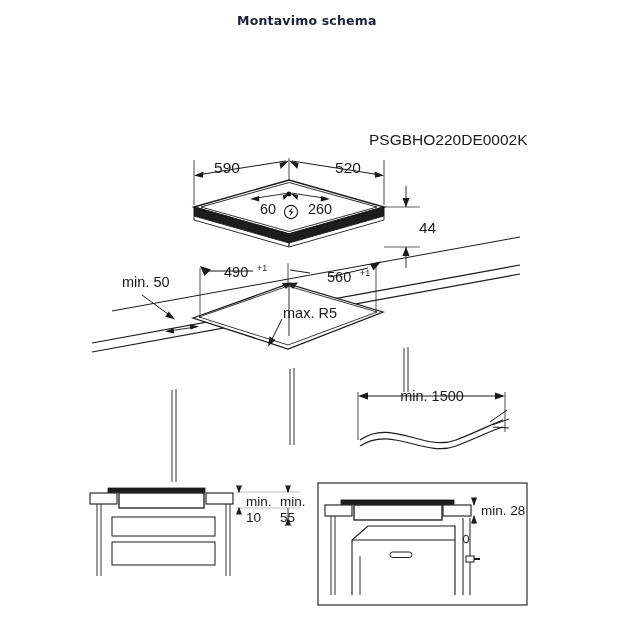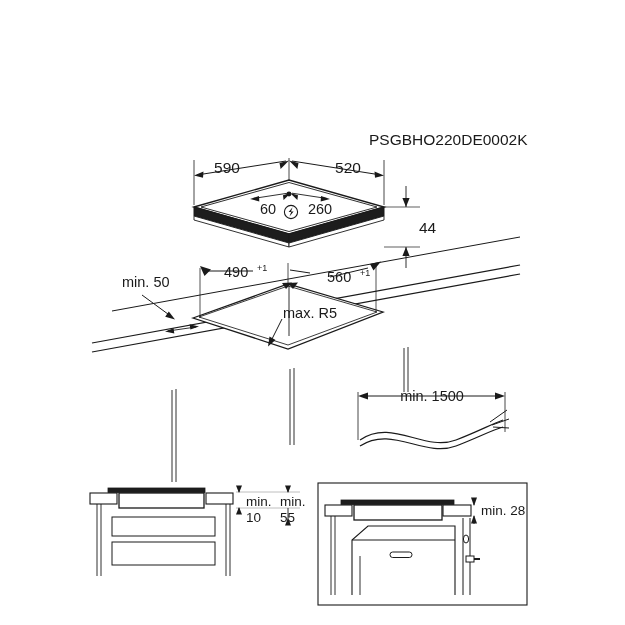--- a/index.html
+++ b/index.html
@@ -36,20 +36,21 @@
   .dim-text {
     font-family: "Liberation Sans", sans-serif;
     fill: #1a1a1a;
   }
 </style>
 </head>
 <body>
 
 <div id="page">
 
+  <div id="title">Montavimo schema</div>
 
   <svg id="schema-svg" width="625" height="625" viewBox="0 0 625 625">
 
     <text id="t-code" class="dim-text" x="369" y="145" font-size="15.5">PSGBHO220DE0002K</text>
 
     <g fill="none" stroke="#1a1a1a" stroke-width="1.2">
 
       <polygon points="194,207 289,180 384,207 289,234" fill="#ffffff" stroke="#1a1a1a" stroke-width="1.4"></polygon>
 
       <polygon points="201,207 289,182.5 377,207 289,231.5" fill="#ffffff" stroke="#1a1a1a" stroke-width="0.9"></polygon>

